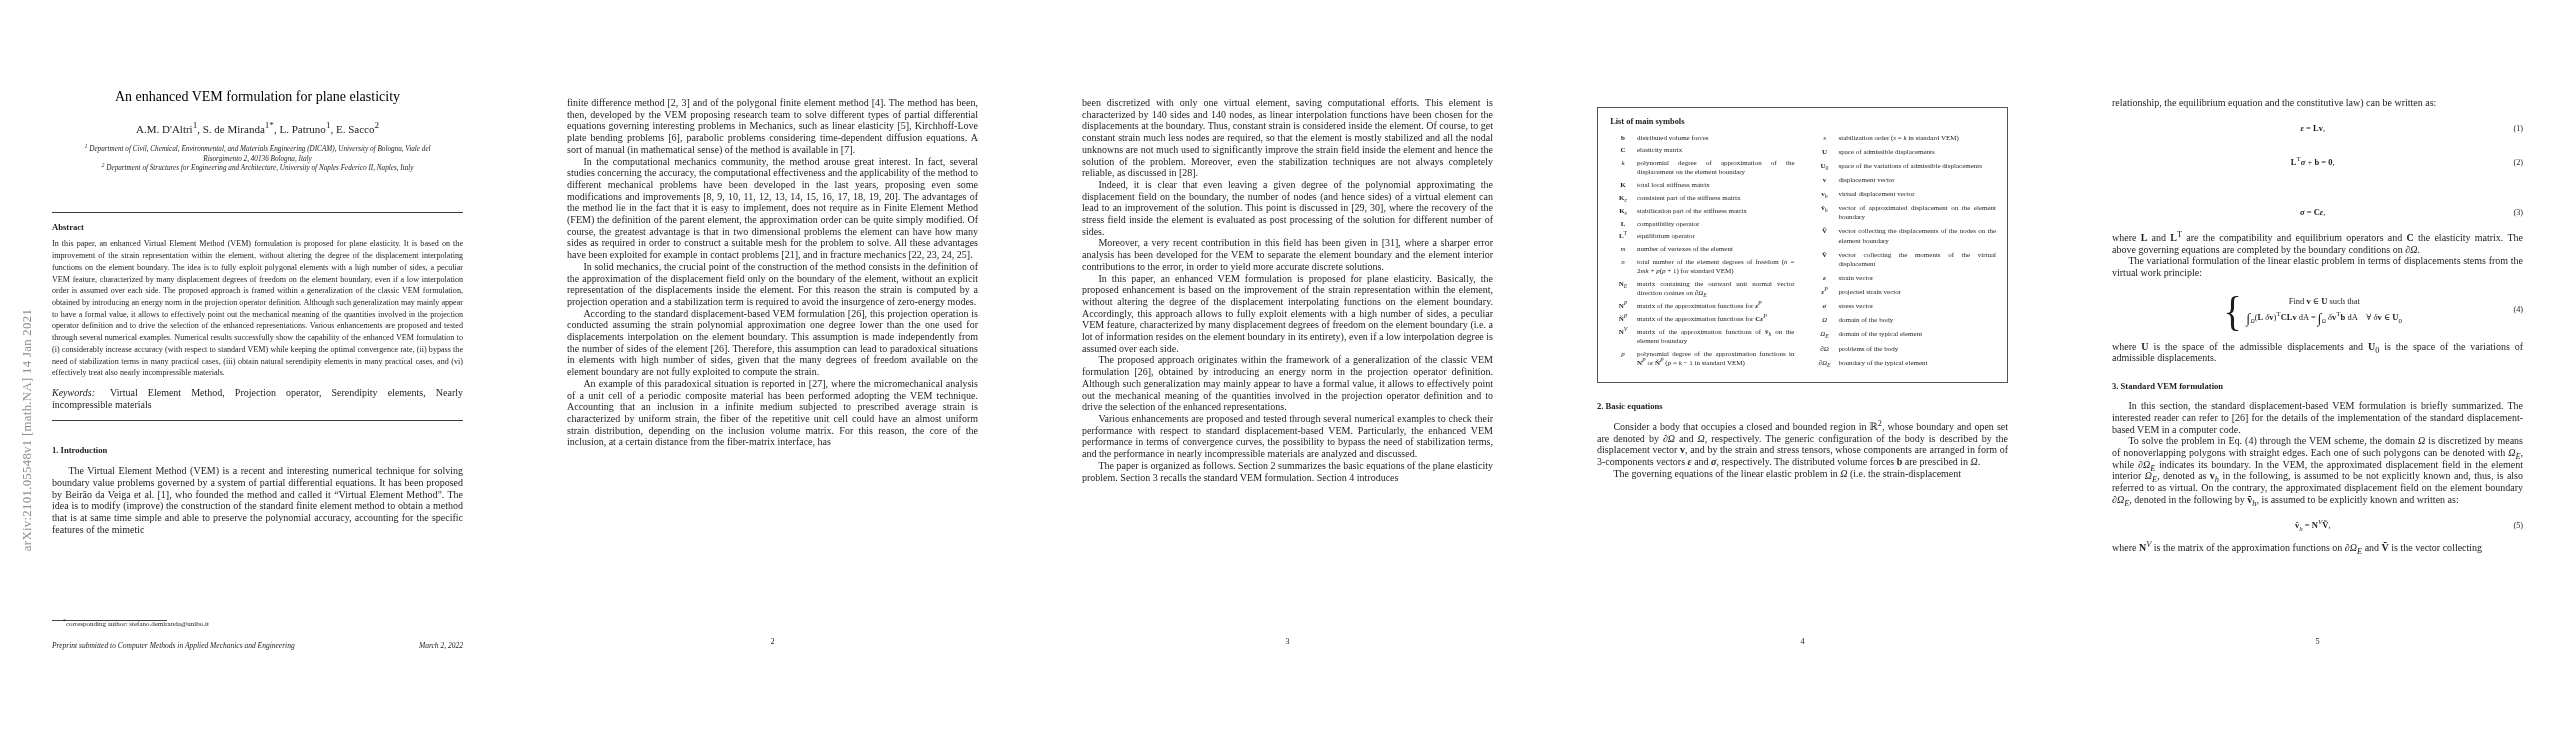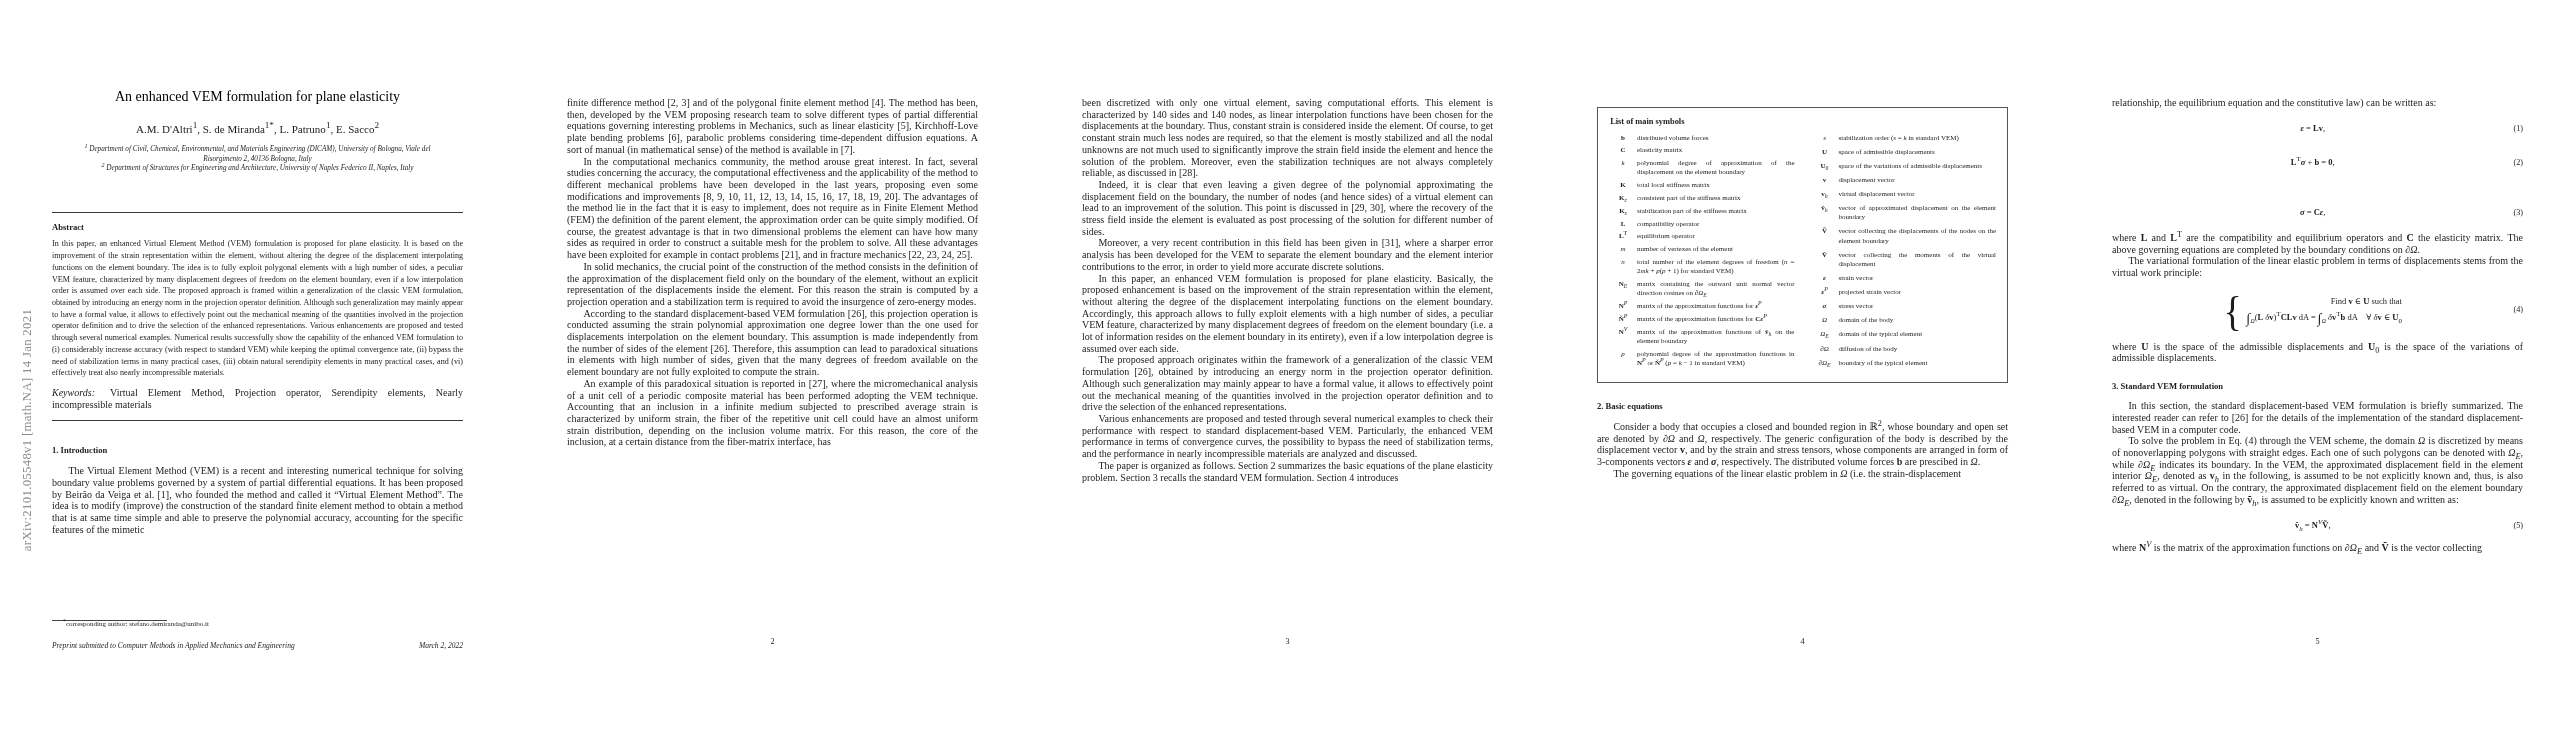--- a/index.html
+++ b/index.html
@@ -52,21 +52,21 @@
   .sec2-head{margin-top:18px;}
 
   
   .eq{display:flex;align-items:center;margin:14.6px 0;}
   .eq-body{flex:1;text-align:center;font-size:8.5px;}
   .eq-num{flex:none;font-size:8.2px;}
   .eq-tight{margin:12px 0;}
   .int{font-size:14px;vertical-align:-3px;}
   .is{font-size:5.8px;font-style:italic;}
   .sysbrace{font-size:38px;font-weight:400;transform:scaleY(1.12);flex:none;margin-right:4.9px;line-height:1;}
-  .sysline{text-align:right;font-size:8.5px;line-height:16px;}
+  .sysline{text-align:center;font-size:8.5px;line-height:16px;}
   .syswrap{display:flex;align-items:center;justify-content:center;flex:1;}
   sup,sub{line-height:0;}
 </style>
 </head>
 <body>
 
 <div id="canvas">
 
   <div class="page">
     <div class="arxiv-stamp">arXiv:2101.05548v1  [math.NA]  14 Jan 2021</div>
@@ -234,21 +234,21 @@
               <div class="symrow" style="margin-bottom: 4.9px;">
                 <span class="sym"><i>Ω</i></span>
                 <span class="symdesc">domain of the body</span>
               </div>
               <div class="symrow" style="margin-bottom: 4.9px;">
                 <span class="sym"><i>Ω</i><sub><i>E</i></sub></span>
                 <span class="symdesc">domain of the typical element</span>
               </div>
               <div class="symrow" style="margin-bottom: 4.9px;">
                 <span class="sym"><i>∂Ω</i></span>
-                <span class="symdesc">diffusion of the body</span>
+                <span class="symdesc">problems of the body</span>
               </div>
               <div class="symrow" style="margin-bottom: 4.9px;">
                 <span class="sym"><i>∂Ω</i><sub><i>E</i></sub></span>
                 <span class="symdesc">boundary of the typical element</span>
               </div>
             </div>
         </div>
       </div>
       <div class="sec-head sec2-head">2. Basic equations</div>
       <p class="body-par ind" style="margin-top:9.7px;">Consider a body that occupies a closed and bounded region in ℝ<sup>2</sup>, whose boundary and open set are denoted by <i>∂Ω</i> and <i>Ω</i>, respectively. The generic configuration of the body is described by the displacement vector <b>v</b>, and by the strain and stress tensors, whose components are arranged in form of 3-components vectors <b><i>ε</i></b> and <b><i>σ</i></b>, respectively. The distributed volume forces <b>b</b> are prescibed in <i>Ω</i>.</p>

